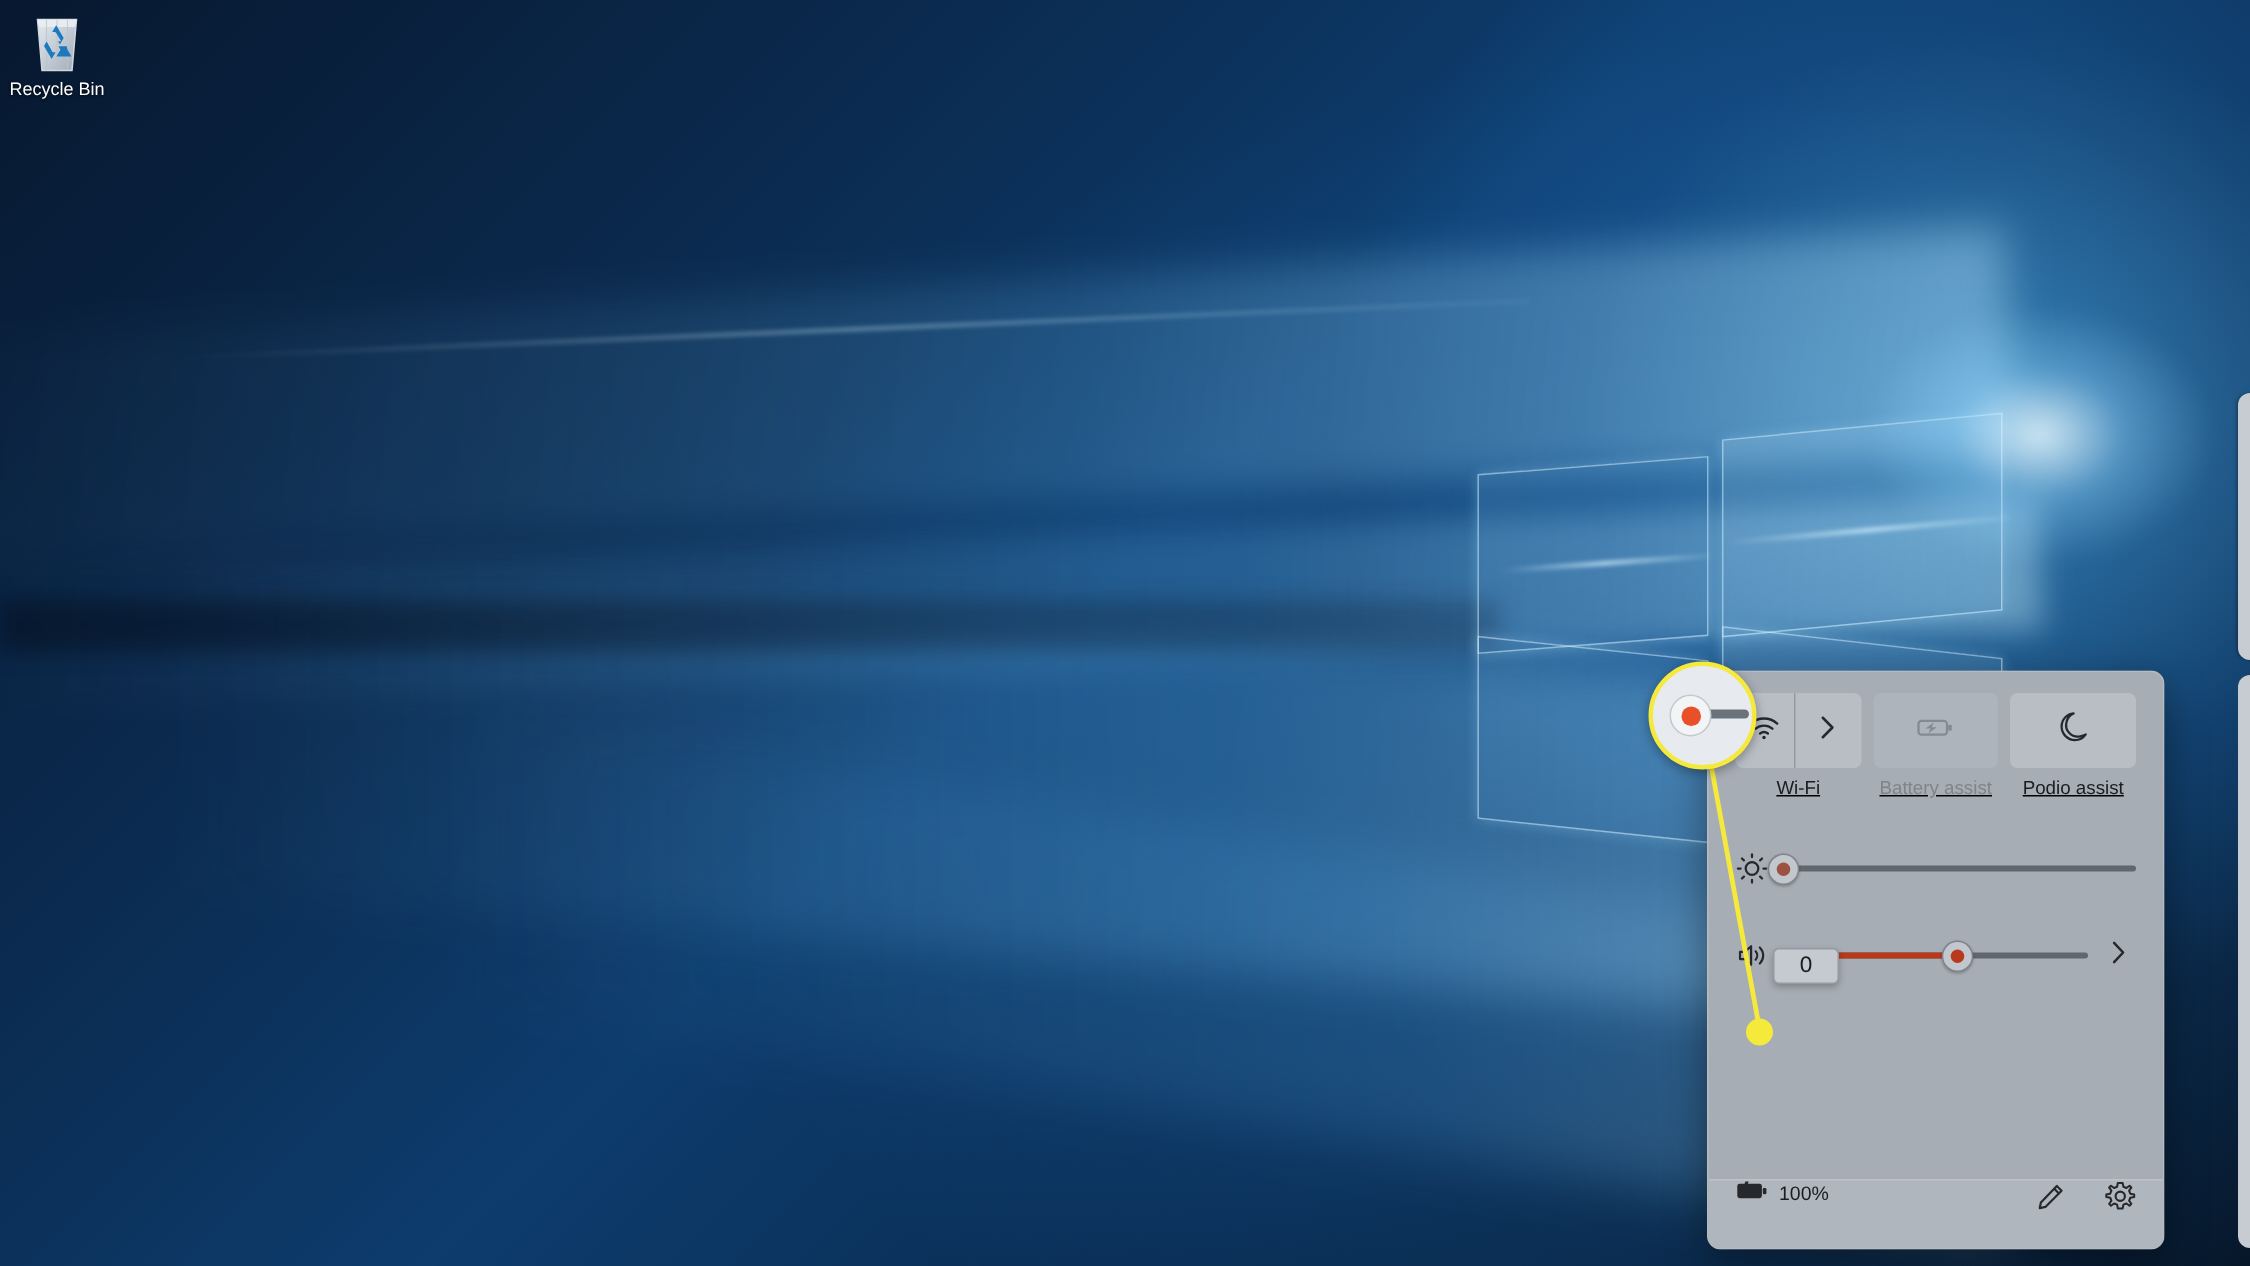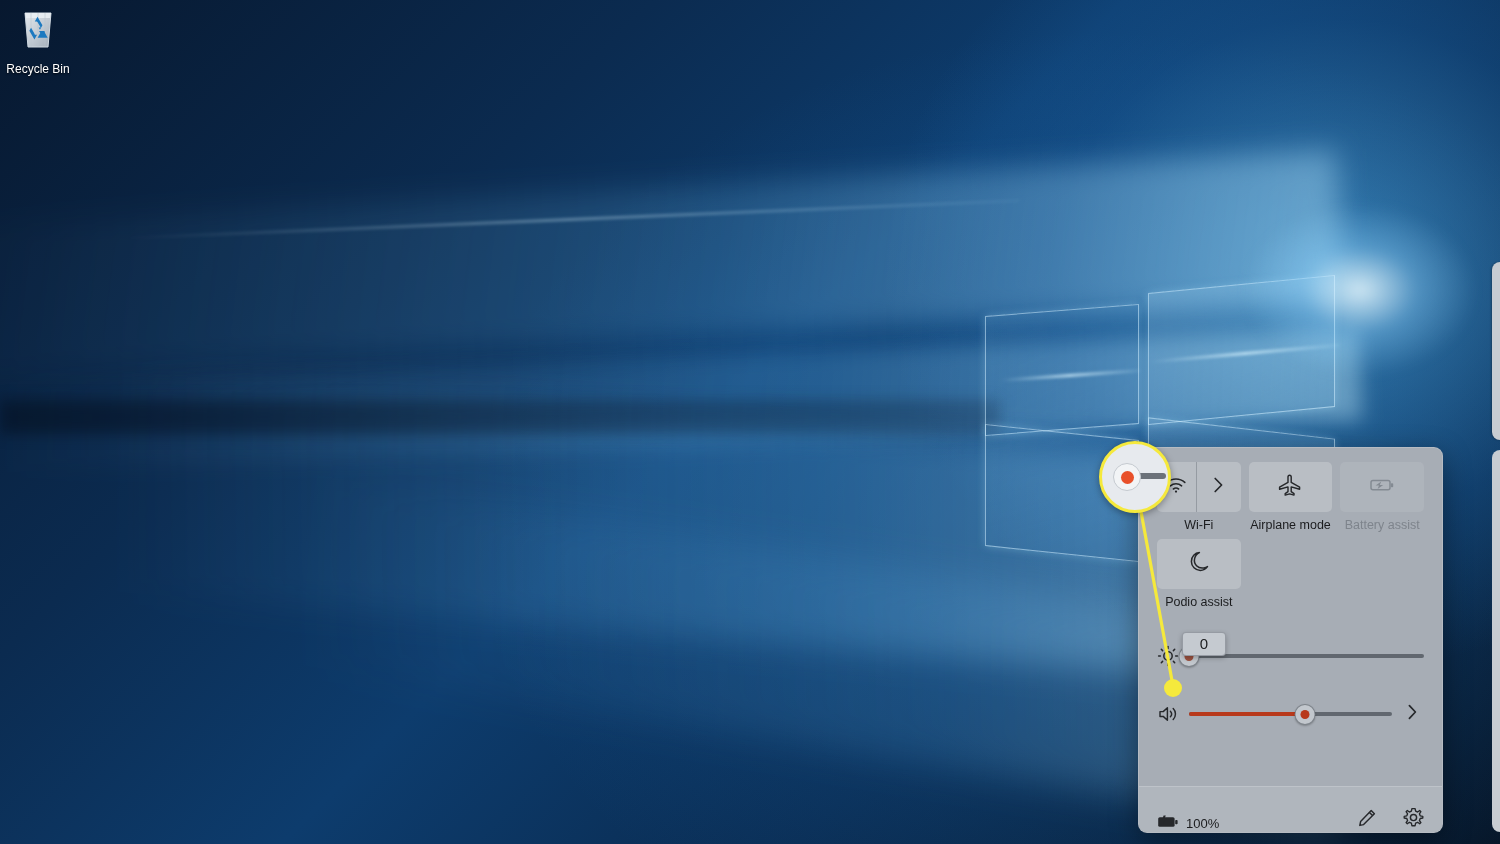--- a/index.html
+++ b/index.html
@@ -91,21 +91,21 @@
   
   #recycle-bin {
     position: absolute;
     left: 6px; top: 6px;
     width: 64px;
     text-align: center;
     user-select: none;
   }
   #recycle-bin .bin-glyph { line-height: 0; }
   #recycle-bin .bin-label {
-    margin-top: 12px;
+    margin-top: 2px;
     font-size: 12px;
     color: #ffffff;
     text-shadow: 0 1px 2px rgba(0,0,0,0.85);
     font-family: "Liberation Sans", sans-serif;
   }
 
   
   #edge-sliver {
     position: absolute;
     left: 1492px; top: 262px;
@@ -126,20 +126,21 @@
   #quick-settings {
     position: absolute;
     left: 1138px; top: 447px;
     width: 305px; height: 386px;
     background: #a7adb5;
     border-radius: 9px;
     box-shadow: 0 8px 28px rgba(0,0,0,0.40);
     border: 1px solid rgba(255,255,255,0.18);
     box-sizing: border-box;
     overflow: hidden;
+    text-decoration: underline;
   }
 
   .tile-grid {
     display: grid;
     grid-template-columns: repeat(3, 1fr);
     gap: 6px 8px;
     padding: 14px 18px 0 18px;
   }
   .tile-cell { text-align: center; }
   .tile-box {
@@ -242,21 +243,21 @@
   }
 
   
   #qs-footer {
     position: absolute;
     left: 0; right: 0; bottom: 0;
     height: 46px;
     background: #b0b6bd;
     border-top: 1px solid rgba(255,255,255,0.18);
     display: flex;
-    align-items: flex-end;
+    align-items: flex-start;
     padding: 0 18px;
     box-sizing: border-box;
   }
   #battery-status {
     display: flex; align-items: center; gap: 7px;
     font-size: 13px; color: #1b1c1e;
   }
   #footer-actions {
     margin-left: auto;
     display: flex; align-items: center; gap: 26px;
@@ -393,30 +394,20 @@
               <svg width="13" height="18" viewBox="0 0 13 18">
                 <path d="M3.2 2.5 L9.6 9 L3.2 15.5" fill="none" stroke="#26282b" stroke-width="1.7" stroke-linecap="round" stroke-linejoin="round"></path>
               </svg>
             </span>
           </div>
         </div>
         <div class="tile-label">Wi-Fi</div>
       </div>
 
 
-      <div class="tile-cell">
-        <div class="tile-box">
-          <span>
-            <svg width="26" height="24" viewBox="0 0 26 24">
-              <path d="M12.6 2.2 C13.6 2.2 14.2 3.0 14.2 4.1 L14.2 9.4 L22.6 14.2 L22.6 16.3 L14.2 13.9 L14.2 18.6 L17.0 20.6 L17.0 22.1 L12.6 20.9 L8.2 22.1 L8.2 20.6 L11.0 18.6 L11.0 13.9 L2.6 16.3 L2.6 14.2 L11.0 9.4 L11.0 4.1 C11.0 3.0 11.6 2.2 12.6 2.2 Z" fill="none" stroke="#26282b" stroke-width="1.45" stroke-linejoin="round"></path>
-            </svg>
-          </span>
-        </div>
-        <div class="tile-label">Airplane mode</div>
-      </div>
 
       <div class="tile-cell">
         <div class="tile-box disabled">
           <span>
             <svg width="28" height="18" viewBox="0 0 28 18">
               <rect x="3" y="4.6" width="19" height="9.2" rx="2" fill="none" stroke="#6f757d" stroke-width="1.5"></rect>
               <rect x="22.8" y="7.2" width="2.4" height="4" rx="0.8" fill="#6f757d"></rect>
               <path d="M13.2 5.6 L7.6 9.6 L11.0 9.6 L9.6 12.9 L15.2 8.9 L11.8 8.9 Z" fill="#6f757d"></path>
             </svg>
           </span>

